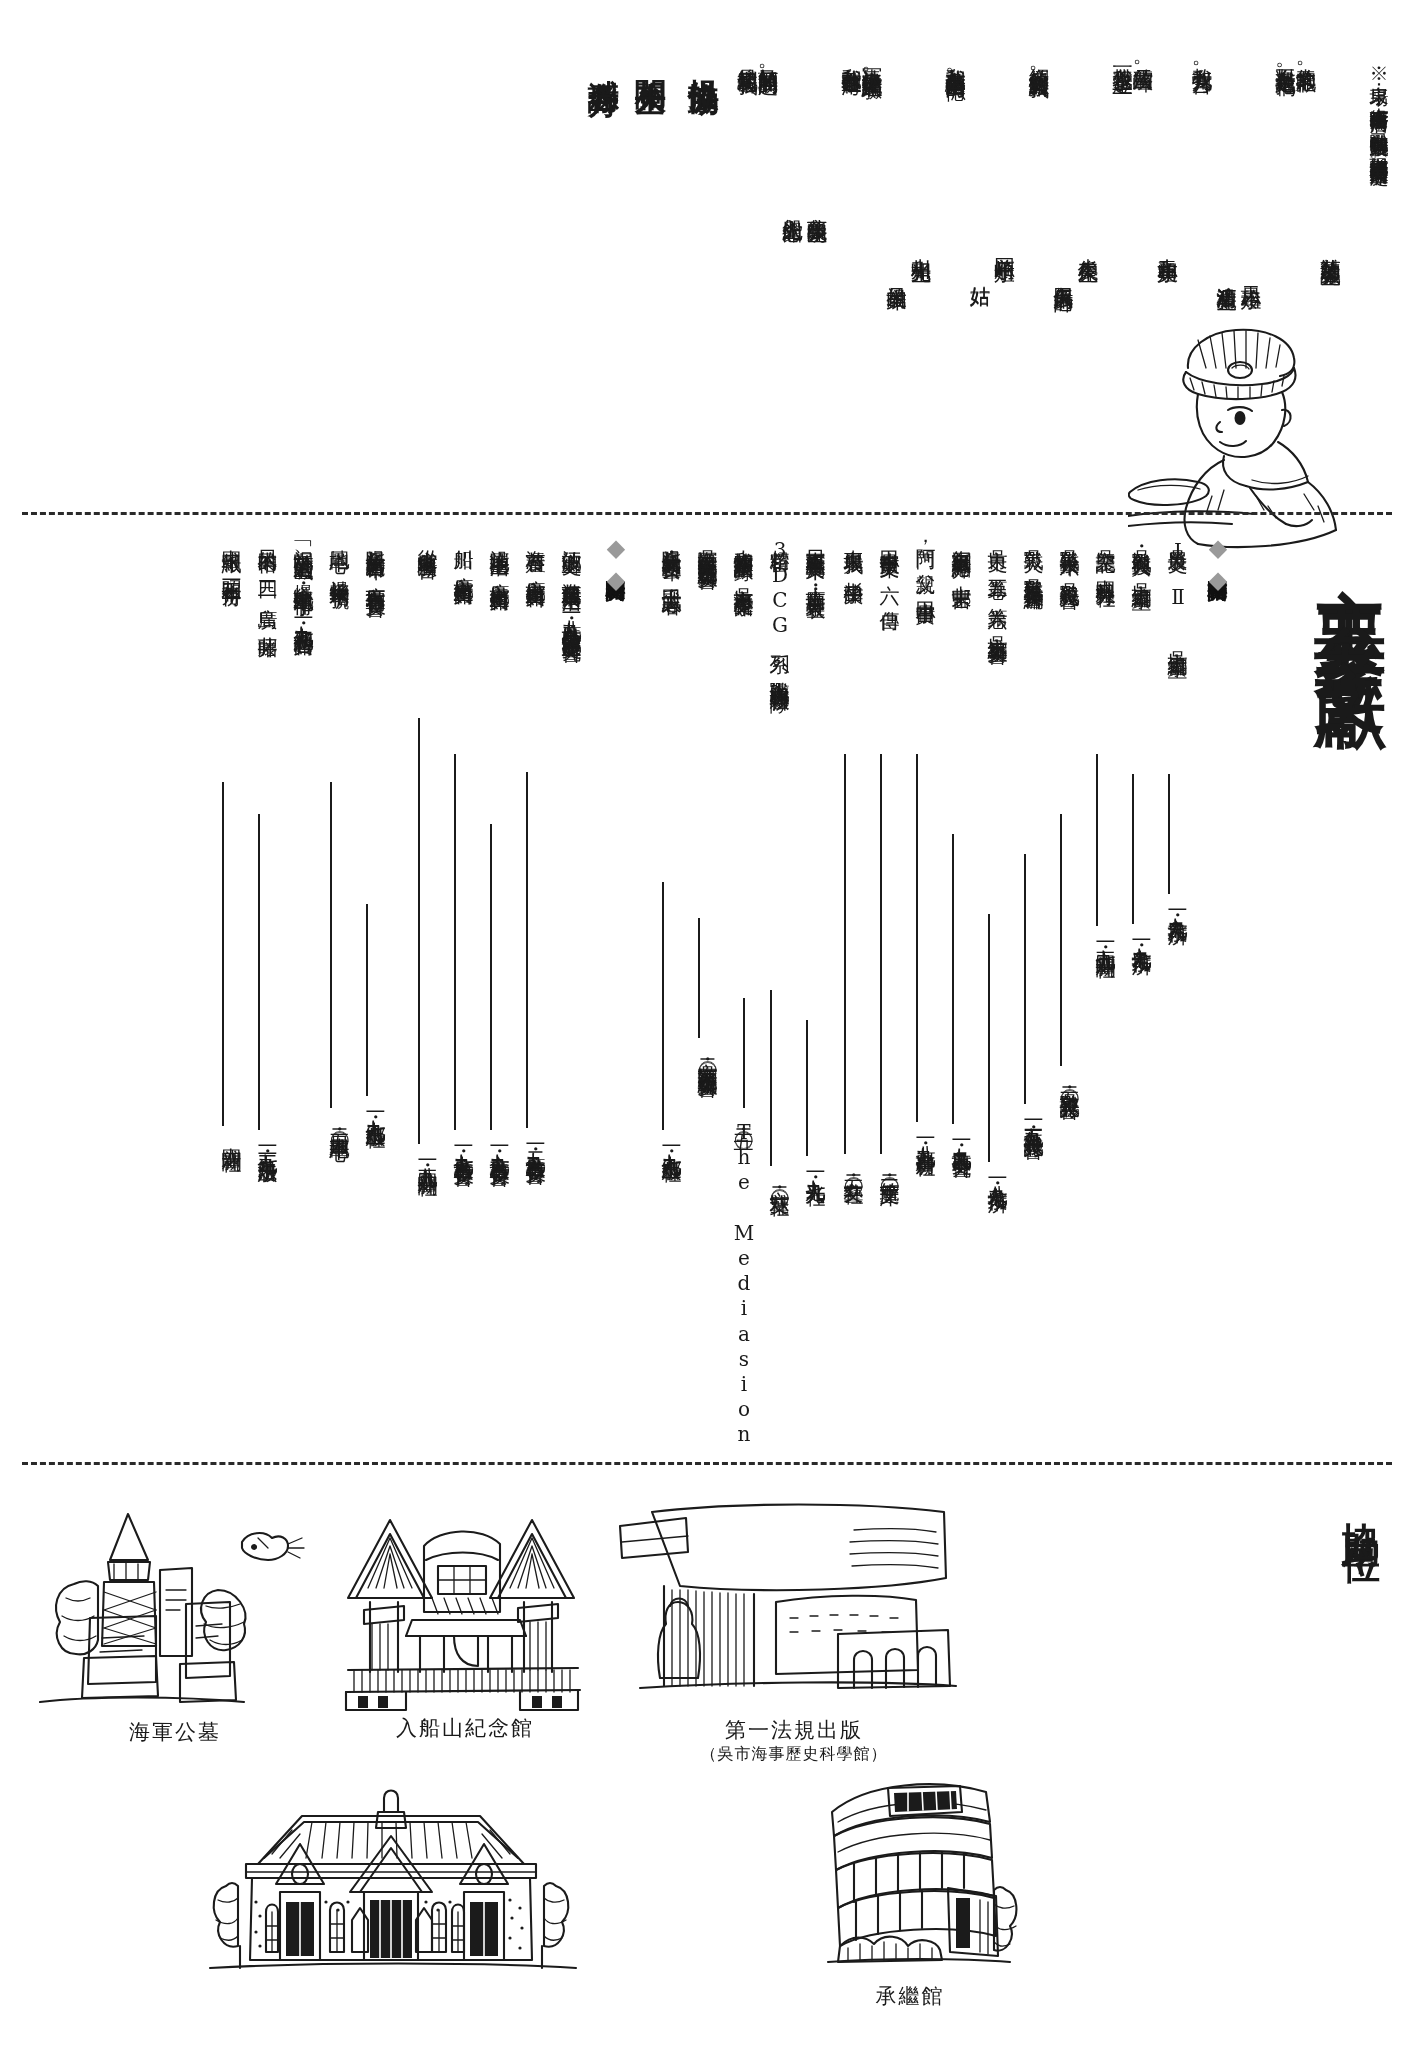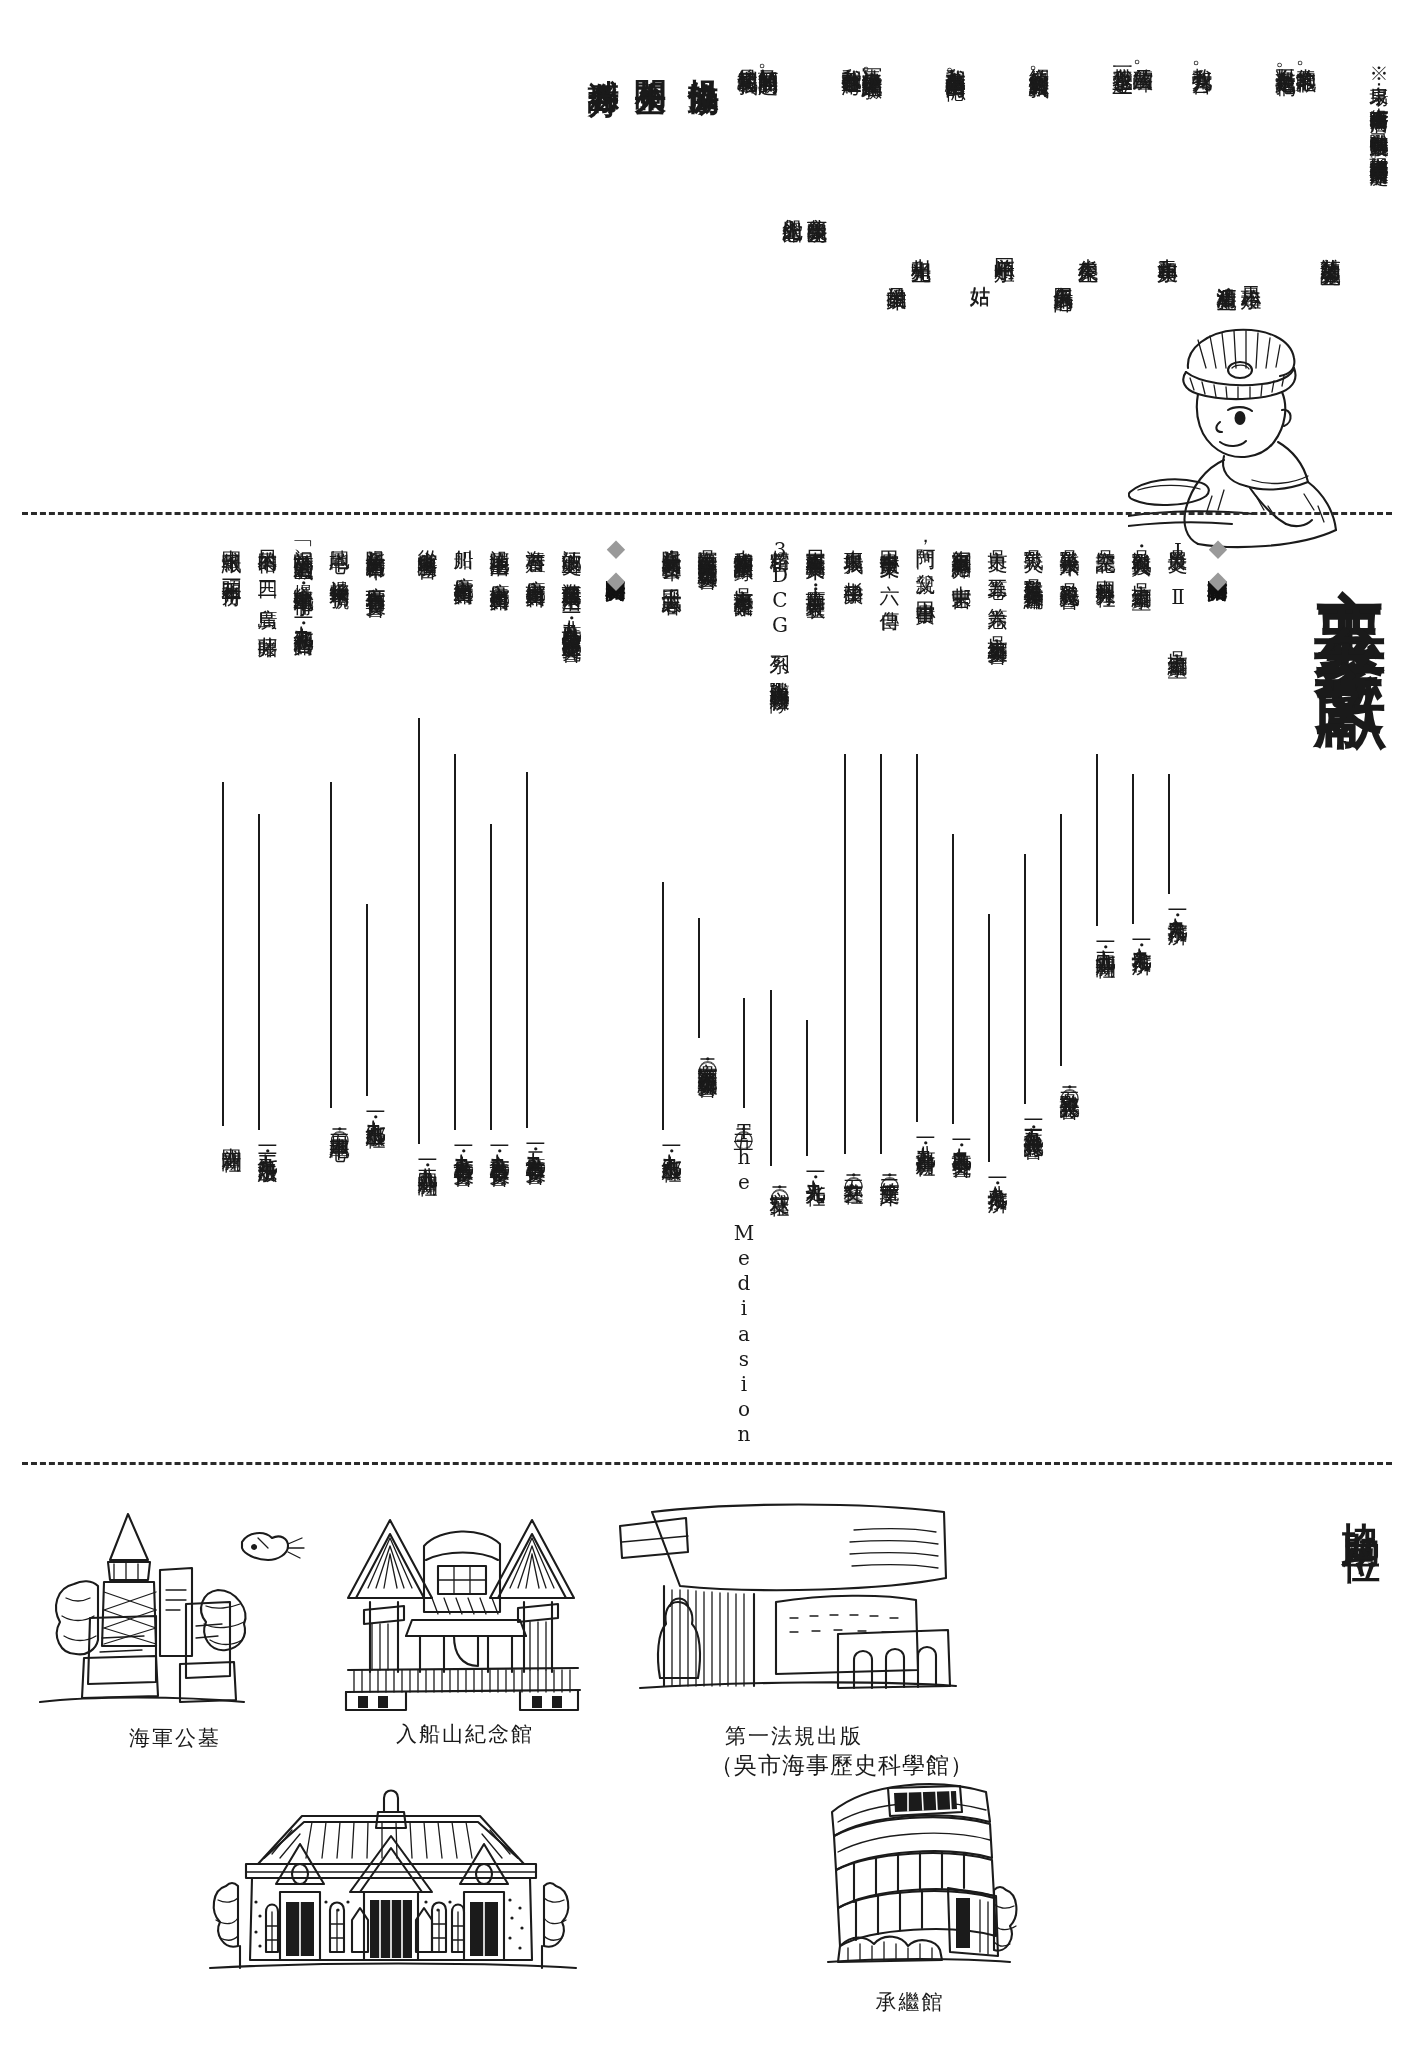--- a/index.html
+++ b/index.html
@@ -154,28 +154,27 @@
     font-family: "DejaVu Sans", "Liberation Sans", sans-serif;
   }
   .sponsor {
     position: absolute;
     text-align: center;
   }
   .sponsor .art { display: block; }
   .sponsor .cap {
     font-size: 21px;
     letter-spacing: 2px;
-    margin-top: 8px;
+    margin-top: 2px;
     white-space: nowrap;
   }
   .sponsor .cap2 {
-    font-size: 23px;
+    font-size: 16px;
     letter-spacing: 1px;
     white-space: nowrap;
-    text-align: right;
   }
   svg { display: block; }
   .ink { fill: none; stroke: #1b1b1b; stroke-width: 2.1; stroke-linecap: round; stroke-linejoin: round; }
   .ink-thin { fill: none; stroke: #1b1b1b; stroke-width: 1.3; stroke-linecap: round; stroke-linejoin: round; }
   .ink-fill { fill: #1b1b1b; stroke: none; }
 </style>
 </head>
 <body>
 
 <div class="page">

